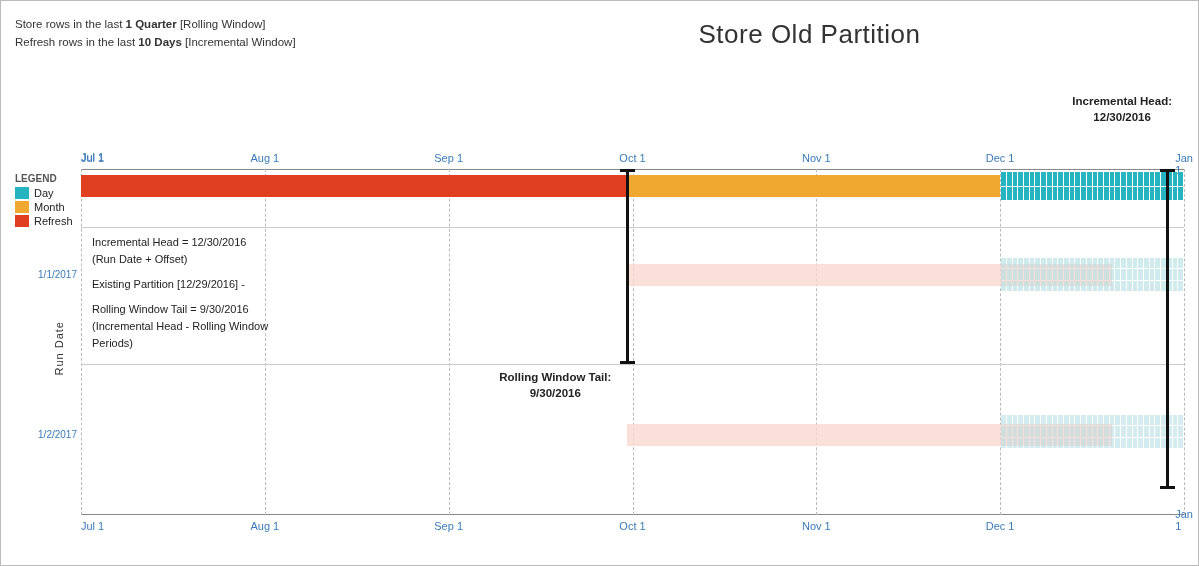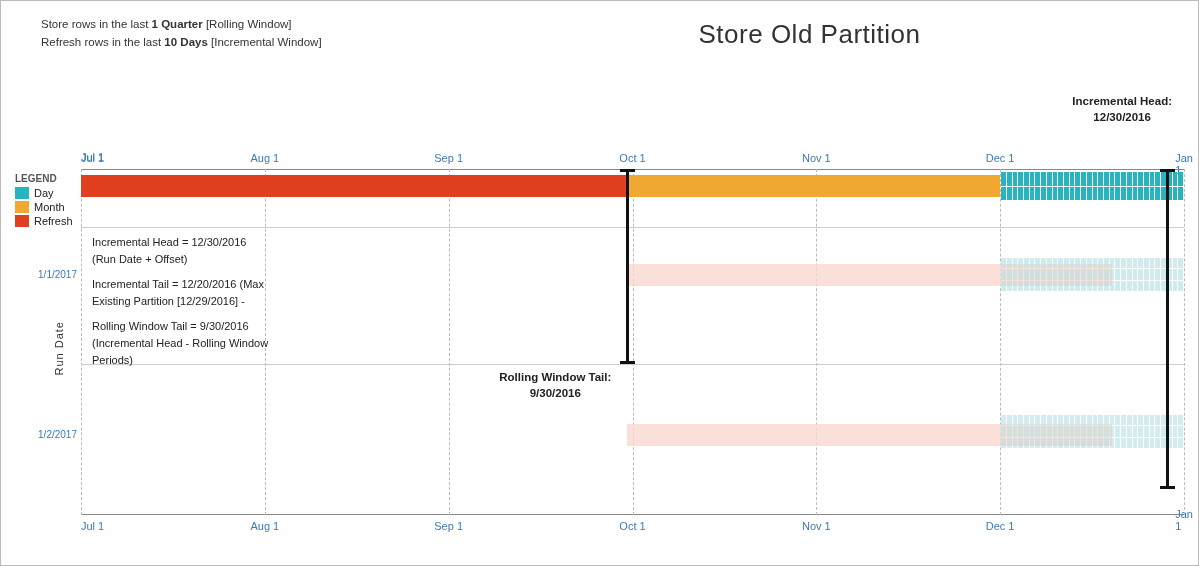--- a/index.html
+++ b/index.html
@@ -35,21 +35,20 @@
     }
 
     
     .info-block {
       position: absolute;
       top: 14px;
       left: 14px;
       line-height: 1.6;
       font-size: 11.5px;
       color: #333;
-      margin-left: 26px;
     }
     .info-block .bold { font-weight: 700; }
 
     
     .inc-head-label {
       position: absolute;
       top: 92px;
       right: 26px;
       text-align: center;
       font-size: 11.5px;
@@ -465,21 +464,20 @@
 
     <div style="position:absolute;top:20px;left:calc(98.5% - 1px);width:3px;height:320px;background:#111;">
       <div style="position:absolute;top:0;left:-6px;right:-6px;height:3px;background:#111;"></div>
       <div style="position:absolute;bottom:0;left:-6px;right:-6px;height:3px;background:#111;"></div>
     </div>
 
     <div style="position:absolute;top:85px;left:1%;width:35%;font-size:11px;color:#222;line-height:1.55;">
       <div>Incremental Head = 12/30/2016</div>
       <div>(Run Date + Offset)</div>
       <div style="height:8px;"></div>
-      <div>Incremental Tail = 12/20/2016 (Max</div>
       <div>Existing Partition [12/29/2016] -</div>
       <div style="height:8px;"></div>
       <div>Rolling Window Tail = 9/30/2016</div>
       <div>(Incremental Head - Rolling Window</div>
       <div>Periods)</div>
     </div>
 
     <div style="position:absolute;top:220px;left:43%;transform:translateX(-50%);text-align:center;font-size:11.5px;font-weight:700;color:#222;line-height:1.4;">
       Rolling Window Tail:<br>9/30/2016
     </div>

